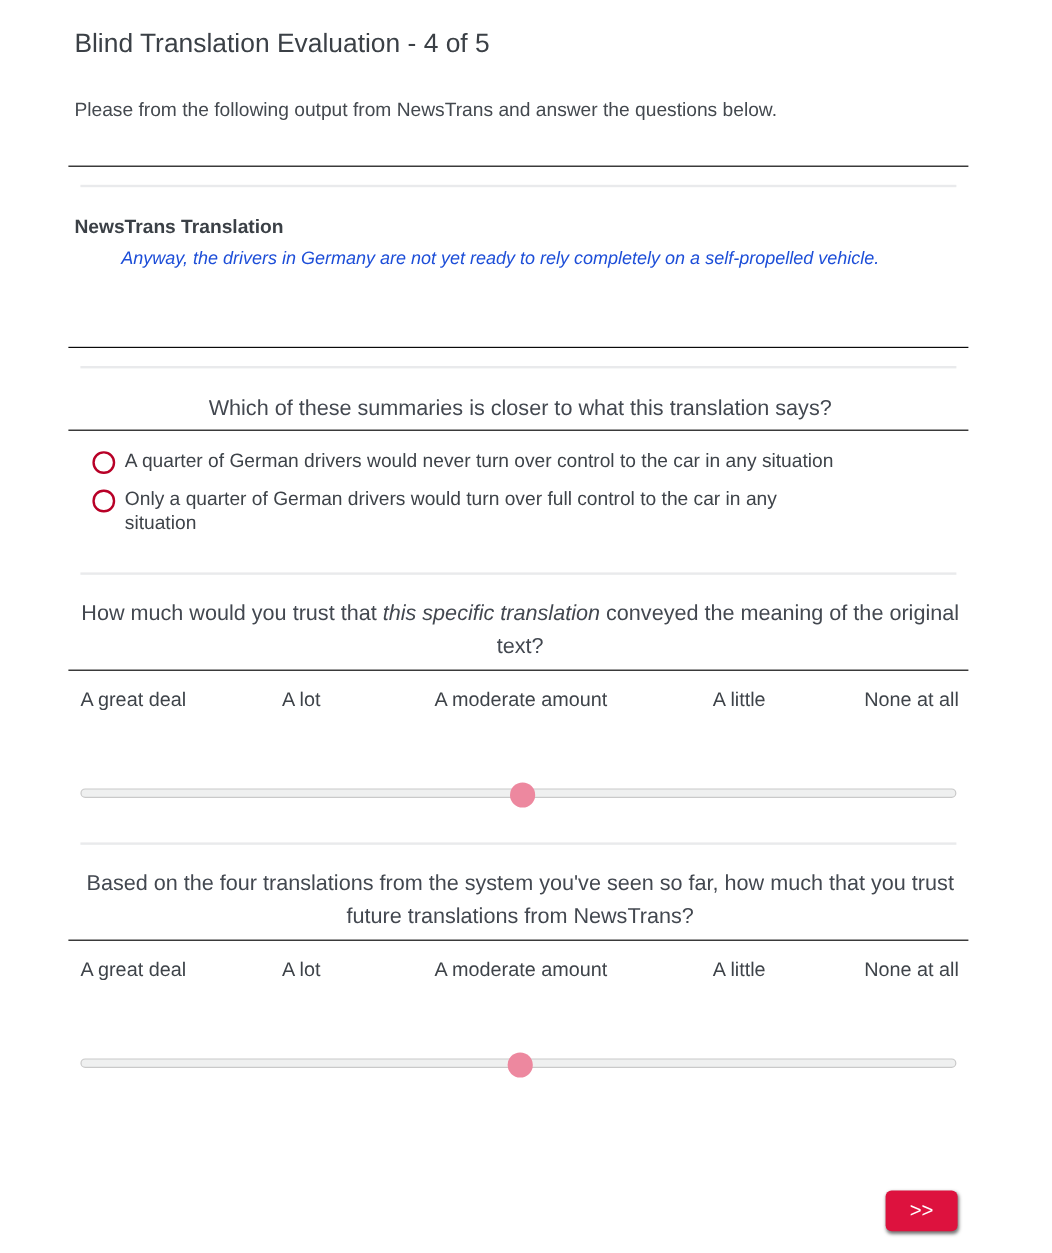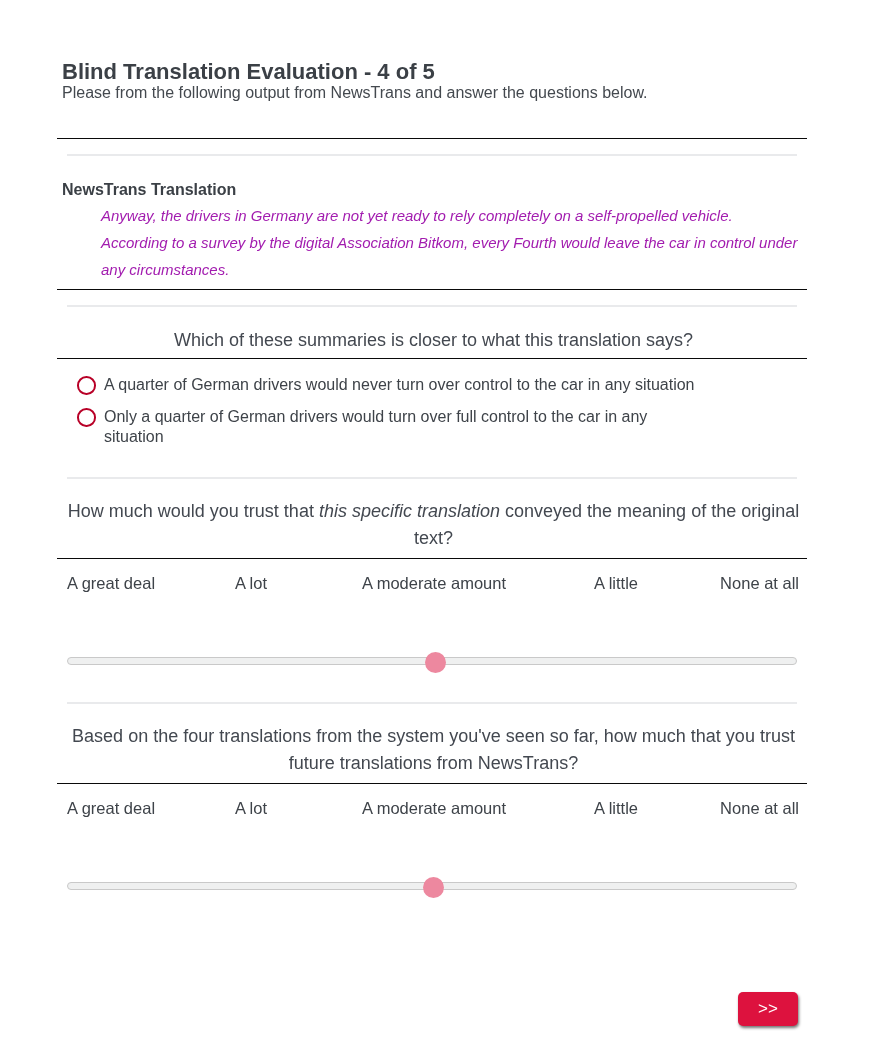--- a/index.html
+++ b/index.html
@@ -8,22 +8,22 @@
     width:877px; height:1044px;
     background:#ffffff;
     font-family:"Liberation Sans", sans-serif;
     color:#464c52;
     overflow:hidden;
   }
   .page { position:relative; width:877px; height:1044px; }
 
   .title {
     position:absolute; left:62px; top:23px;
-    font-size:22px; font-weight:bold; color:#3b4046;
-    line-height:26px; white-space:nowrap;margin-top:36px;
+    font-size:22px; font-weight:normal; color:#3b4046;
+    line-height:26px; white-space:nowrap;
   }
   .intro {
     position:absolute; left:62px; top:83px;
     font-size:16px; color:#44494f; line-height:20px; white-space:nowrap;
   }
 
   .rule-dark {
     position:absolute; left:57px; width:750px; height:1px;
     background:#0a0a0a;
   }
@@ -31,21 +31,21 @@
     position:absolute; left:67px; width:730px; height:2px;
     background:#e9eaec;
   }
 
   .stim-label {
     position:absolute; left:62px; font-size:16px; font-weight:bold;
     color:#3b4046; line-height:20px; white-space:nowrap;
   }
   .stim-body {
     position:absolute; left:101px; width:703px;
-    font-size:15px; font-style:italic; color:#a21caf; line-height:27px;
+    font-size:15px; font-style:italic; color:#1d4ed8; line-height:27px;
   }
 
   .qprompt {
     position:absolute; left:62px; width:743px;
     font-size:18px; color:#434850; line-height:27px;text-align:center;
   }
   .qprompt em { }
 
   .opt { position:absolute; left:77px; }
   .radio {
@@ -90,21 +90,20 @@
 
   <div class="title">Blind Translation Evaluation - 4 of 5</div>
   <div class="intro">Please from the following output from NewsTrans and answer the questions below.</div>
 
   <div class="rule-dark" style="top:138px"></div>
   <div class="rule-light" style="top:154px"></div>
 
   <div class="stim-label" style="top:180px">NewsTrans Translation</div>
   <div class="stim-body" style="top:202px">
     <div>Anyway, the drivers in Germany are not yet ready to rely completely on a self-propelled vehicle.</div>
-    <div>According to a survey by the digital Association Bitkom, every Fourth would leave the car in control under any circumstances.</div>
   </div>
 
   <div class="rule-dark" style="top:289px"></div>
   <div class="rule-light" style="top:305px"></div>
 
   <div class="qprompt" style="top:327px">Which of these summaries is closer to what this translation says?</div>
   <div class="rule-dark" style="top:358px"></div>
 
   <div class="opt" style="top:376px">
     <span class="radio"></span>

